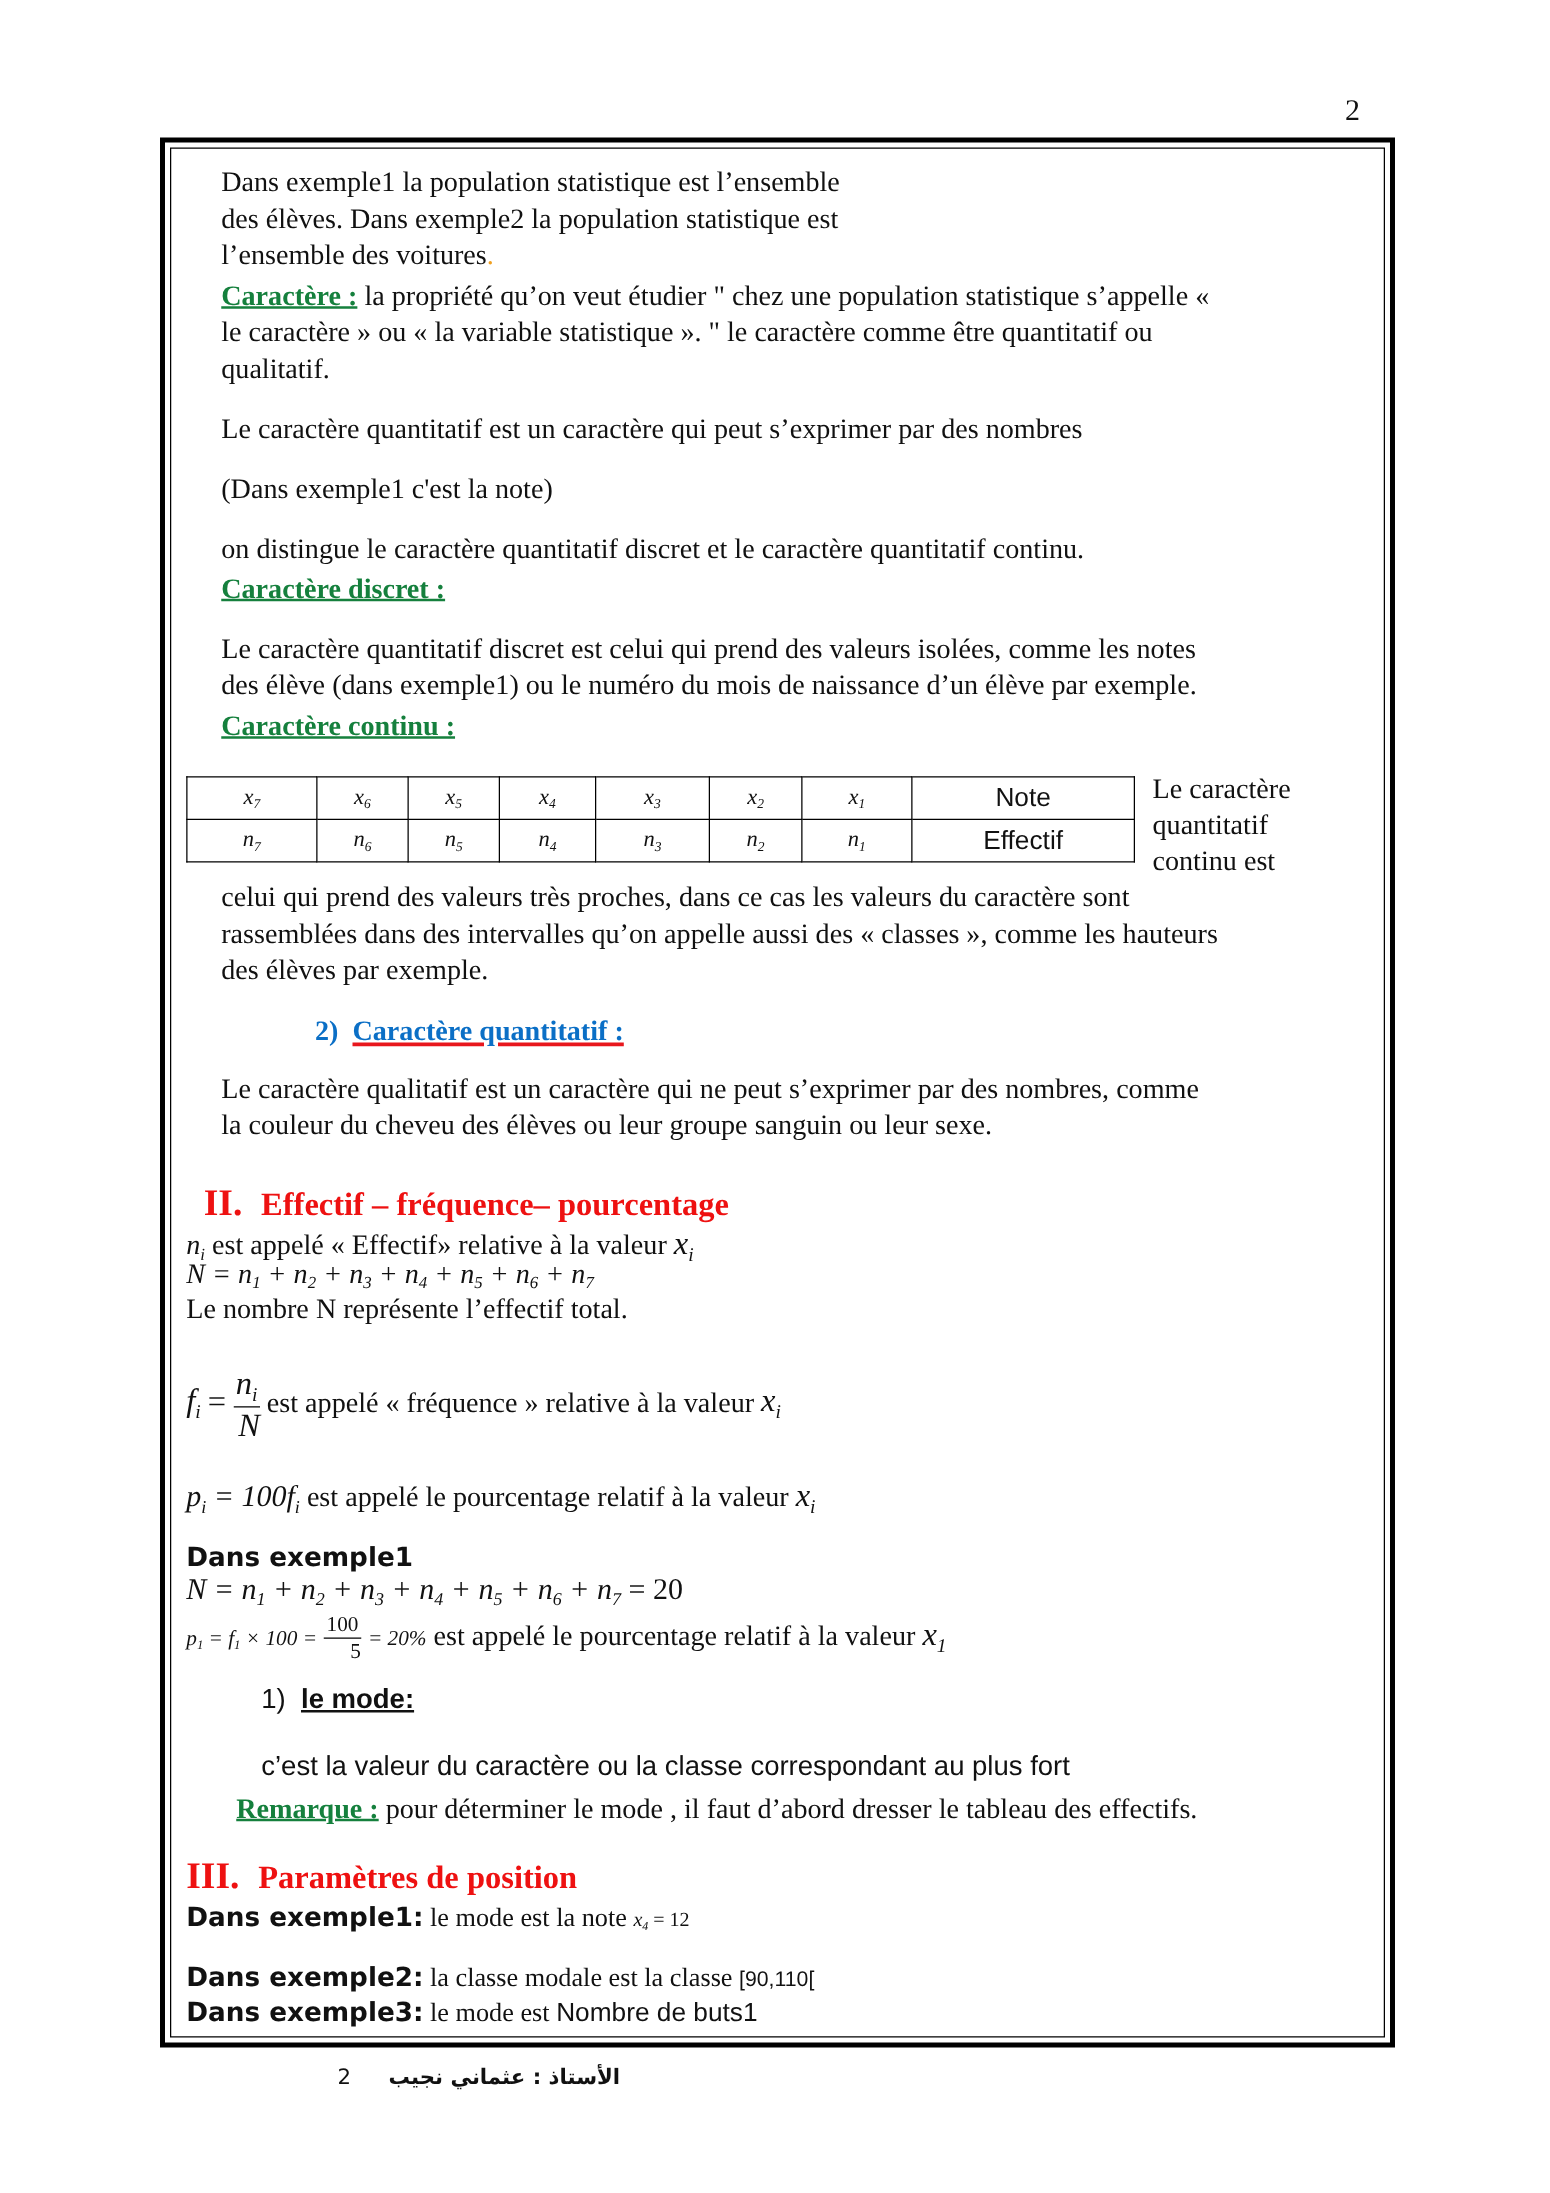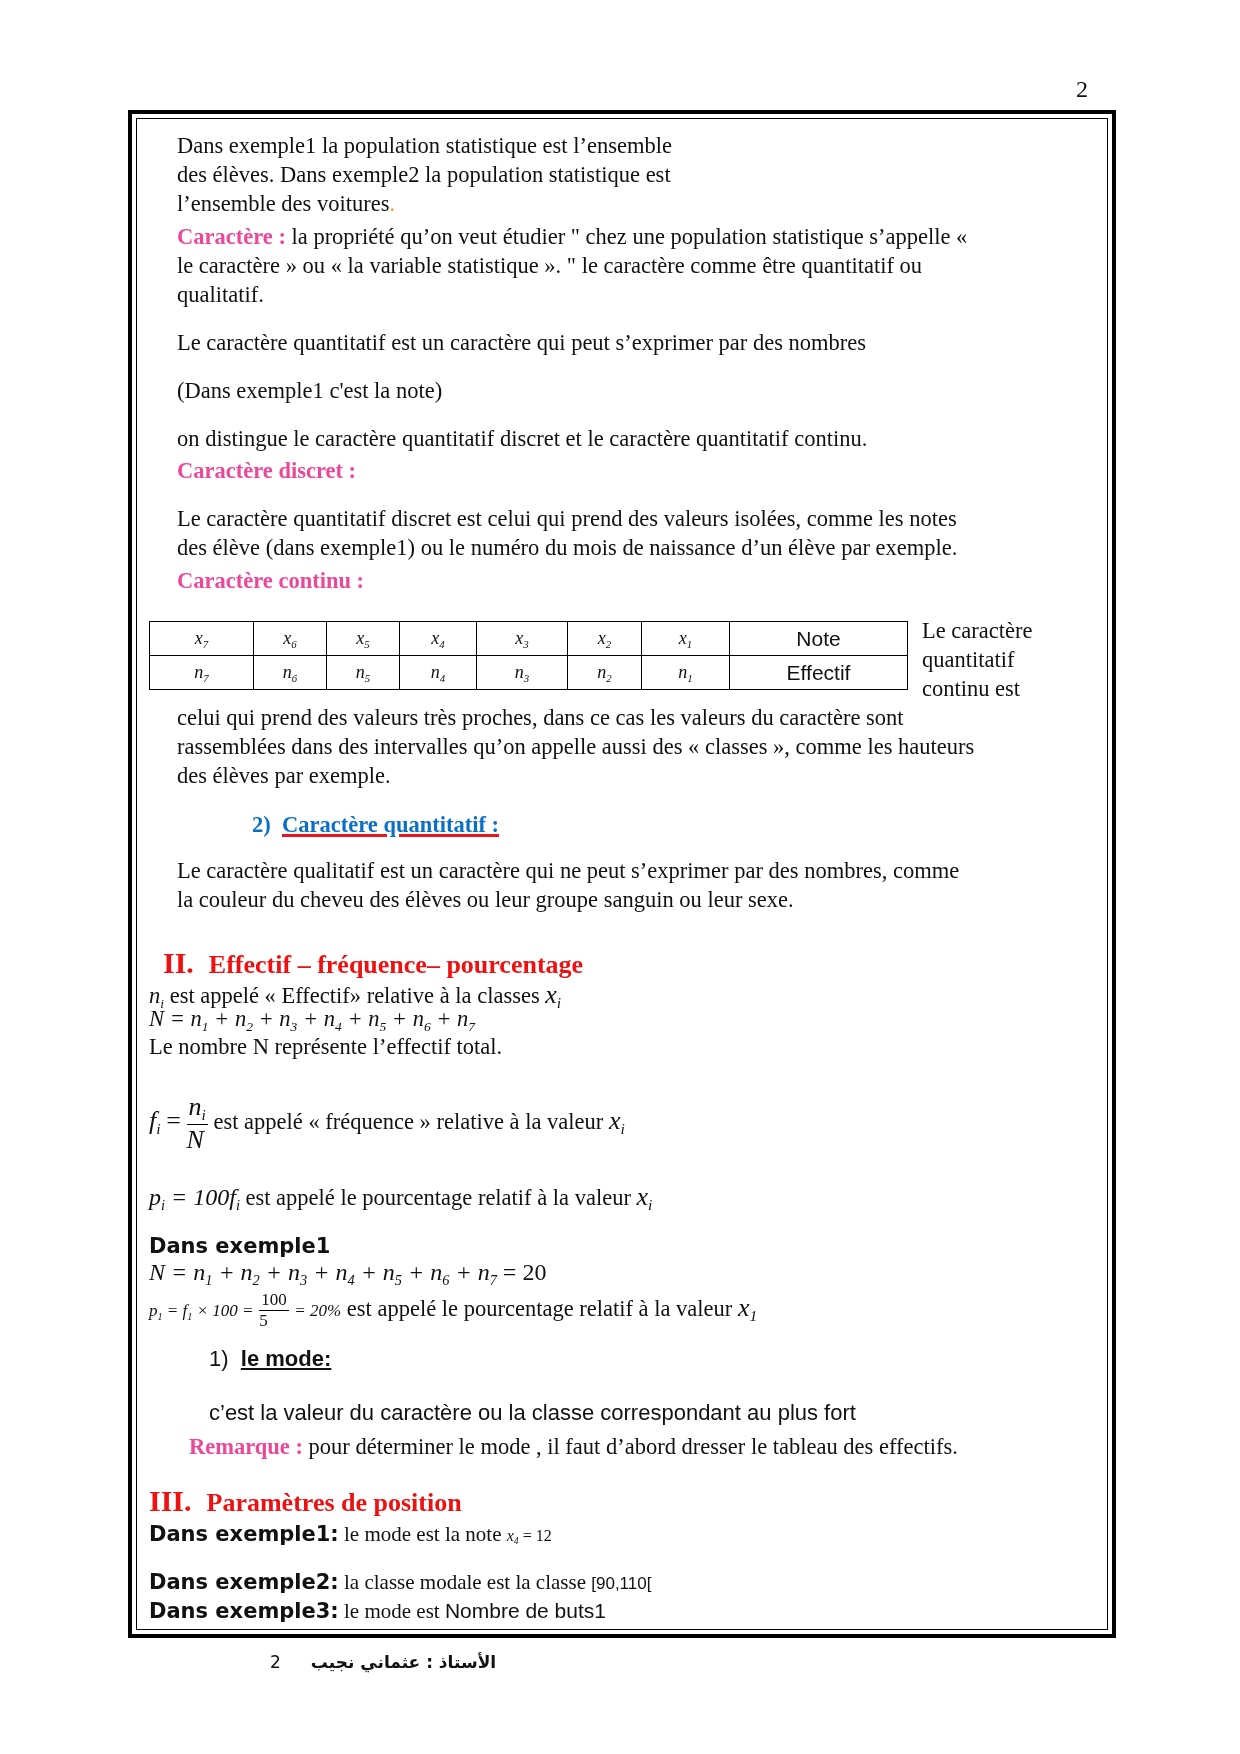--- a/index.html
+++ b/index.html
@@ -4,33 +4,33 @@
 <style>
   html, body { margin: 0; padding: 0; background: #ffffff; }
   body { width: 1240px; height: 1754px; position: relative; overflow: hidden;
          font-family: "Liberation Serif", "DejaVu Serif", serif; color: #111; }
   .page-number { position: absolute; top: 76px; left: 1076px; font-size: 24px; }
   .frame-outer { position: absolute; left: 128px; top: 110px; width: 988px; height: 1528px;
                  border: 4px solid #000; box-sizing: border-box; }
   .frame-inner { position: absolute; left: 4px; top: 4px; right: 4px; bottom: 4px;
                  border: 1.5px solid #000; box-sizing: border-box; }
   .t { position: absolute; font-size: 22.5px; line-height: 29px; white-space: nowrap; }
-  .green { color: #ec4899; font-weight: bold; text-decoration-thickness: 2px; }
+  .green { color: #15803d; font-weight: bold; text-decoration: underline; text-decoration-thickness: 2px; }
   .blue { color: #0b6fc6; font-weight: bold; text-decoration: underline; text-decoration-color: #e8171d; text-decoration-thickness: 3px; }
   .red-h { color: #ee1111; font-weight: bold; font-size: 28px; }
   .orange { color: #f0a020; }
   .bold-cal { font-weight: bold; font-family: "DejaVu Sans", sans-serif; font-size: 21px; }
   .sans { font-family: "Liberation Sans", sans-serif; }
   .m { font-style: italic; }
   sub { font-size: 0.6em; vertical-align: -0.35em; }
   table.notes { position: absolute; left: 149px; top: 621px; border-collapse: collapse; }
   table.notes td { border: 1.2px solid #000; height: 33px; font-size: 18px; text-align: center; padding: 0; }
   table.notes td.m { font-style: italic; }
   table.notes td.lab { font-family: "Liberation Sans", sans-serif; font-size: 21px; font-style: normal; }
-  .frac { display: inline-block; text-align: left; vertical-align: middle; }
+  .frac { display: inline-block; text-align: right; vertical-align: middle; }
   .frac .num { display: block; border-bottom: 1.5px solid #000; padding: 0 2px; }
   .frac .den { display: block; }
   .footer { position: absolute; top: 1652px; left: 270px; font-family: "DejaVu Sans", sans-serif; font-size: 17px; }
   .footer .ar { font-weight: bold; direction: rtl; unicode-bidi: embed; margin-left: 30px; }
 </style>
 </head>
 <body>
 
 <div class="page-number">2</div>
 
@@ -86,21 +86,21 @@
 <div class="t" style="left:922px; top:674px;">continu est</div>
 <div class="t" style="left:177px; top:703px;">celui qui prend des valeurs très proches, dans ce cas les valeurs du caractère sont</div>
 <div class="t" style="left:177px; top:732px;">rassemblées dans des intervalles qu’on appelle aussi des « classes », comme les hauteurs</div>
 <div class="t" style="left:177px; top:761px;">des élèves  par exemple.</div>
 
 <div class="t" style="left:252px; top:810px; color:#0b6fc6; font-weight:bold;"><span>2)</span>&nbsp;&nbsp;<span class="blue">Caractère quantitatif :</span></div>
 <div class="t" style="left:177px; top:856px;">Le caractère qualitatif est un caractère qui ne peut s’exprimer par des nombres, comme</div>
 <div class="t" style="left:177px; top:885px;">la couleur du cheveu des élèves ou leur  groupe sanguin ou  leur sexe.</div>
 
 <div class="t red-h" style="left:163px; top:948px; font-size:30px;"><span>II.</span>&nbsp;&nbsp;<span style="font-size:26px;">Effectif – fréquence– pourcentage</span></div>
-<div class="t" style="left:149px; top:980px;"><span class="m">n<sub>i</sub></span><span> est appelé « Effectif» relative à la classes </span><span class="m" style="font-size:26px;">x<sub>i</sub></span></div>
+<div class="t" style="left:149px; top:980px;"><span class="m">n<sub>i</sub></span><span> est appelé « Effectif» relative à la valeur </span><span class="m" style="font-size:26px;">x<sub>i</sub></span></div>
 <div class="t m" style="left:149px; top:1004px;">N = n<sub>1</sub> + n<sub>2</sub> + n<sub>3</sub> + n<sub>4</sub> + n<sub>5</sub> + n<sub>6</sub> + n<sub>7</sub></div>
 <div class="t" style="left:149px; top:1032px;">Le nombre N représente l’effectif total.</div>
 
 <div class="t" style="left:149px; top:1092px; line-height:normal;"><span class="m" style="font-size:26px;">f<sub>i</sub></span> <span style="font-size:26px;">=</span> <span class="frac m" style="font-size:26px;"><span class="num">n<sub>i</sub></span><span class="den">N</span></span><span> est appelé « fréquence » relative à la valeur </span><span class="m" style="font-size:26px;">x<sub>i</sub></span></div>
 
 <div class="t" style="left:149px; top:1182px;"><span class="m" style="font-size:24px;">p<sub>i</sub> = 100f<sub>i</sub></span><span> est appelé le pourcentage relatif à la valeur </span><span class="m" style="font-size:26px;">x<sub>i</sub></span></div>
 
 <div class="t bold-cal" style="left:149px; top:1232px;">Dans exemple1</div>
 <div class="t" style="left:149px; top:1258px; font-size:24px;"><span class="m">N = n<sub>1</sub> + n<sub>2</sub> + n<sub>3</sub> + n<sub>4</sub> + n<sub>5</sub> + n<sub>6</sub> + n<sub>7</sub></span> <span>= 20</span></div>
 <div class="t" style="left:149px; top:1290px; line-height:normal;"><span class="m" style="font-size:17px;">p<sub>1</sub> = f<sub>1</sub> × 100 =</span> <span class="frac" style="font-size:17px;"><span class="num">100</span><span class="den">5</span></span> <span class="m" style="font-size:17px;">= 20%</span><span> est appelé le pourcentage relatif à la valeur </span><span class="m" style="font-size:26px;">x<sub>1</sub></span></div>

